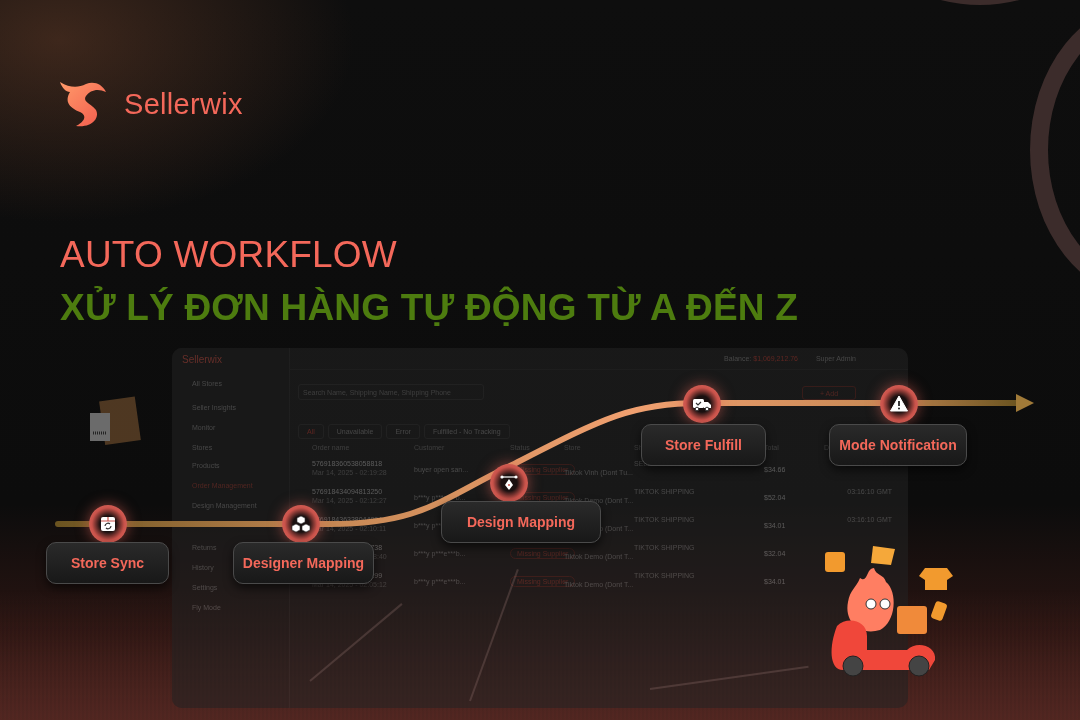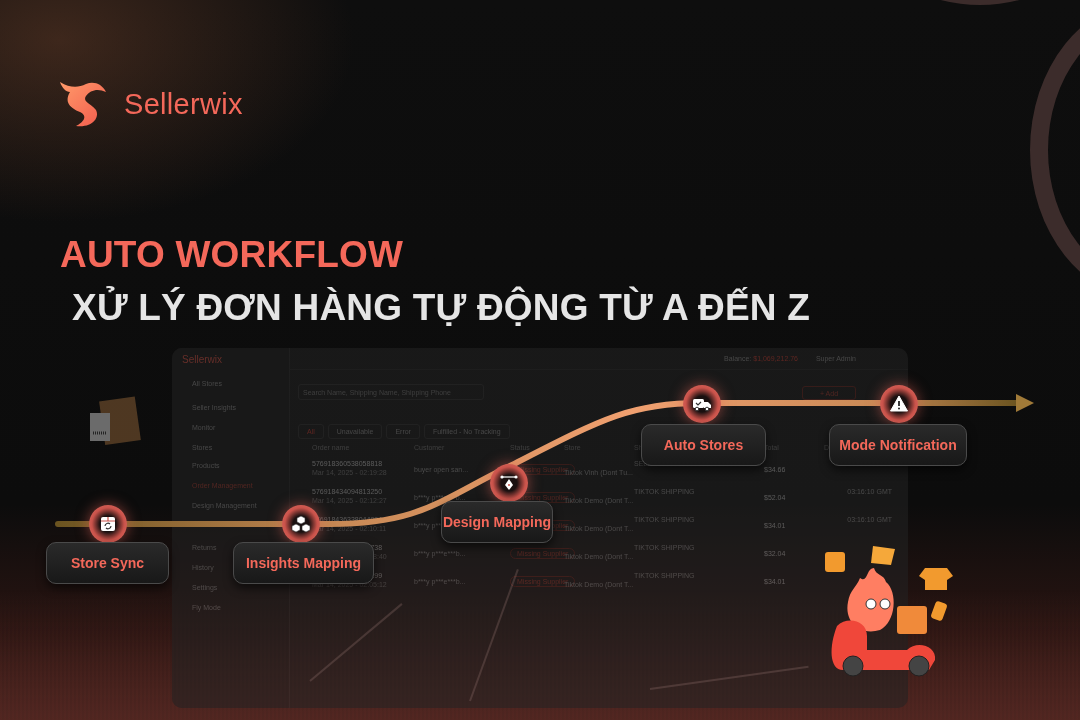--- a/index.html
+++ b/index.html
@@ -11,22 +11,22 @@
   .arc{position:absolute;border-radius:50%;border:18px solid #3c2c2b;}
   .floor{position:absolute;left:0;right:0;bottom:0;height:130px;
       background:linear-gradient(180deg,rgba(0,0,0,0),rgba(90,40,35,.55));
       -webkit-mask:repeating-linear-gradient(90deg,#000 0 2px,rgba(0,0,0,.6) 2px 4px);}
   .streak{position:absolute;height:2px;background:rgba(255,190,180,.35);transform-origin:left center}
 
   
   .logo{position:absolute;left:56px;top:78px;display:flex;align-items:center;gap:12px}
   .logo-text{font-size:29px;color:#f4685a;letter-spacing:.3px}
   
-  .h1{position:absolute;left:60px;top:234px;font-size:37px;font-weight:bold;color:#f4685a;letter-spacing:.2px}
-  .h2{position:absolute;left:72px;top:287px;font-size:37px;font-weight:bold;color:#e5e5e5;letter-spacing:.2px}
+  .h1{position:absolute;left:60px;top:234px;font-size:37px;font-weight:normal;color:#f4685a;letter-spacing:.2px}
+  .h2{position:absolute;left:60px;top:287px;font-size:37px;font-weight:bold;color:#4d7c0f;letter-spacing:.2px}
 
   
   .app{position:absolute;left:172px;top:348px;width:736px;height:360px;border-radius:10px;
        background:#232323;opacity:.55;overflow:hidden;font-size:7px;color:#9a9a9a}
   .app .side{position:absolute;left:0;top:0;width:118px;bottom:0;border-right:1px solid #2e2e2e;background:#222}
   .app .side .brand{position:absolute;left:10px;top:6px;font-size:10px;color:#b04a40}
   .app .side .item{position:absolute;left:20px;font-size:7px;color:#777}
   .app .topbar{position:absolute;left:118px;right:0;top:0;height:22px;border-bottom:1px solid #2c2c2c}
   .app .balance{position:absolute;right:110px;top:7px;color:#777}
   .app .balance b{color:#a03a32;font-weight:normal}
@@ -197,43 +197,43 @@
       <path d="M7 12a3 3 0 0 1 5-2M13 12a3 3 0 0 1-5 2" stroke="#333" stroke-width="1.2" fill="none"></path>
     </svg>
 </div>
 <div class="card" style="left:46px;top:542px;width:123px">Store Sync</div>
 
 <div class="node" style="left:282px;top:505px">
   <svg viewBox="0 0 20 20">
       <path d="M10 2l4 2v4l-4 2-4-2V4z M5 10l4 2v4l-4 2-4-2v-4z M15 10l4 2v4l-4 2-4-2v-4z" fill="#fff" stroke="#333" stroke-width=".6"></path>
     </svg>
 </div>
-<div class="card" style="left:233px;top:542px;width:141px">Insights Mapping</div>
+<div class="card" style="left:233px;top:542px;width:141px">Designer Mapping</div>
 
 <div class="node" style="left:490px;top:464px">
   <svg viewBox="0 0 20 20">
       <path d="M10 6l4 6-4 5-4-5z" fill="#fff"></path>
       <circle cx="3" cy="4" r="1.6" fill="#fff"></circle>
       <circle cx="17" cy="4" r="1.6" fill="#fff"></circle>
       <path d="M3 4h14" stroke="#fff" stroke-width="1.2"></path>
       <circle cx="10" cy="12" r="1" fill="#c9524a"></circle>
     </svg>
 </div>
-<div class="card" style="left:441px;top:501px;width:112px">Design Mapping</div>
+<div class="card" style="left:441px;top:501px;width:160px">Design Mapping</div>
 
 <div class="node" style="left:683px;top:385px">
   <svg viewBox="0 0 20 20">
       <rect x="1" y="5" width="11" height="9" rx="1.5" fill="#fff"></rect>
       <path d="M12 8h4l3 3v3h-7z" fill="#fff"></path>
       <circle cx="5" cy="15" r="1.8" fill="#fff" stroke="#333"></circle>
       <circle cx="15" cy="15" r="1.8" fill="#fff" stroke="#333"></circle>
       <path d="M4 9l2 2 3-3" stroke="#333" stroke-width="1.2" fill="none"></path>
     </svg>
 </div>
-<div class="card" style="left:641px;top:424px;width:125px">Auto Stores</div>
+<div class="card" style="left:641px;top:424px;width:125px">Store Fulfill</div>
 
 <div class="node" style="left:880px;top:385px">
   <svg viewBox="0 0 20 20">
       <path d="M10 2l8.5 15h-17z" fill="#fff" stroke="#fff" stroke-linejoin="round"></path>
       <path d="M10 7v5" stroke="#222" stroke-width="1.8"></path>
       <circle cx="10" cy="14.5" r="1" fill="#222"></circle>
     </svg>
 </div>
 <div class="card" style="left:829px;top:424px;width:138px">Mode Notification</div>
 

